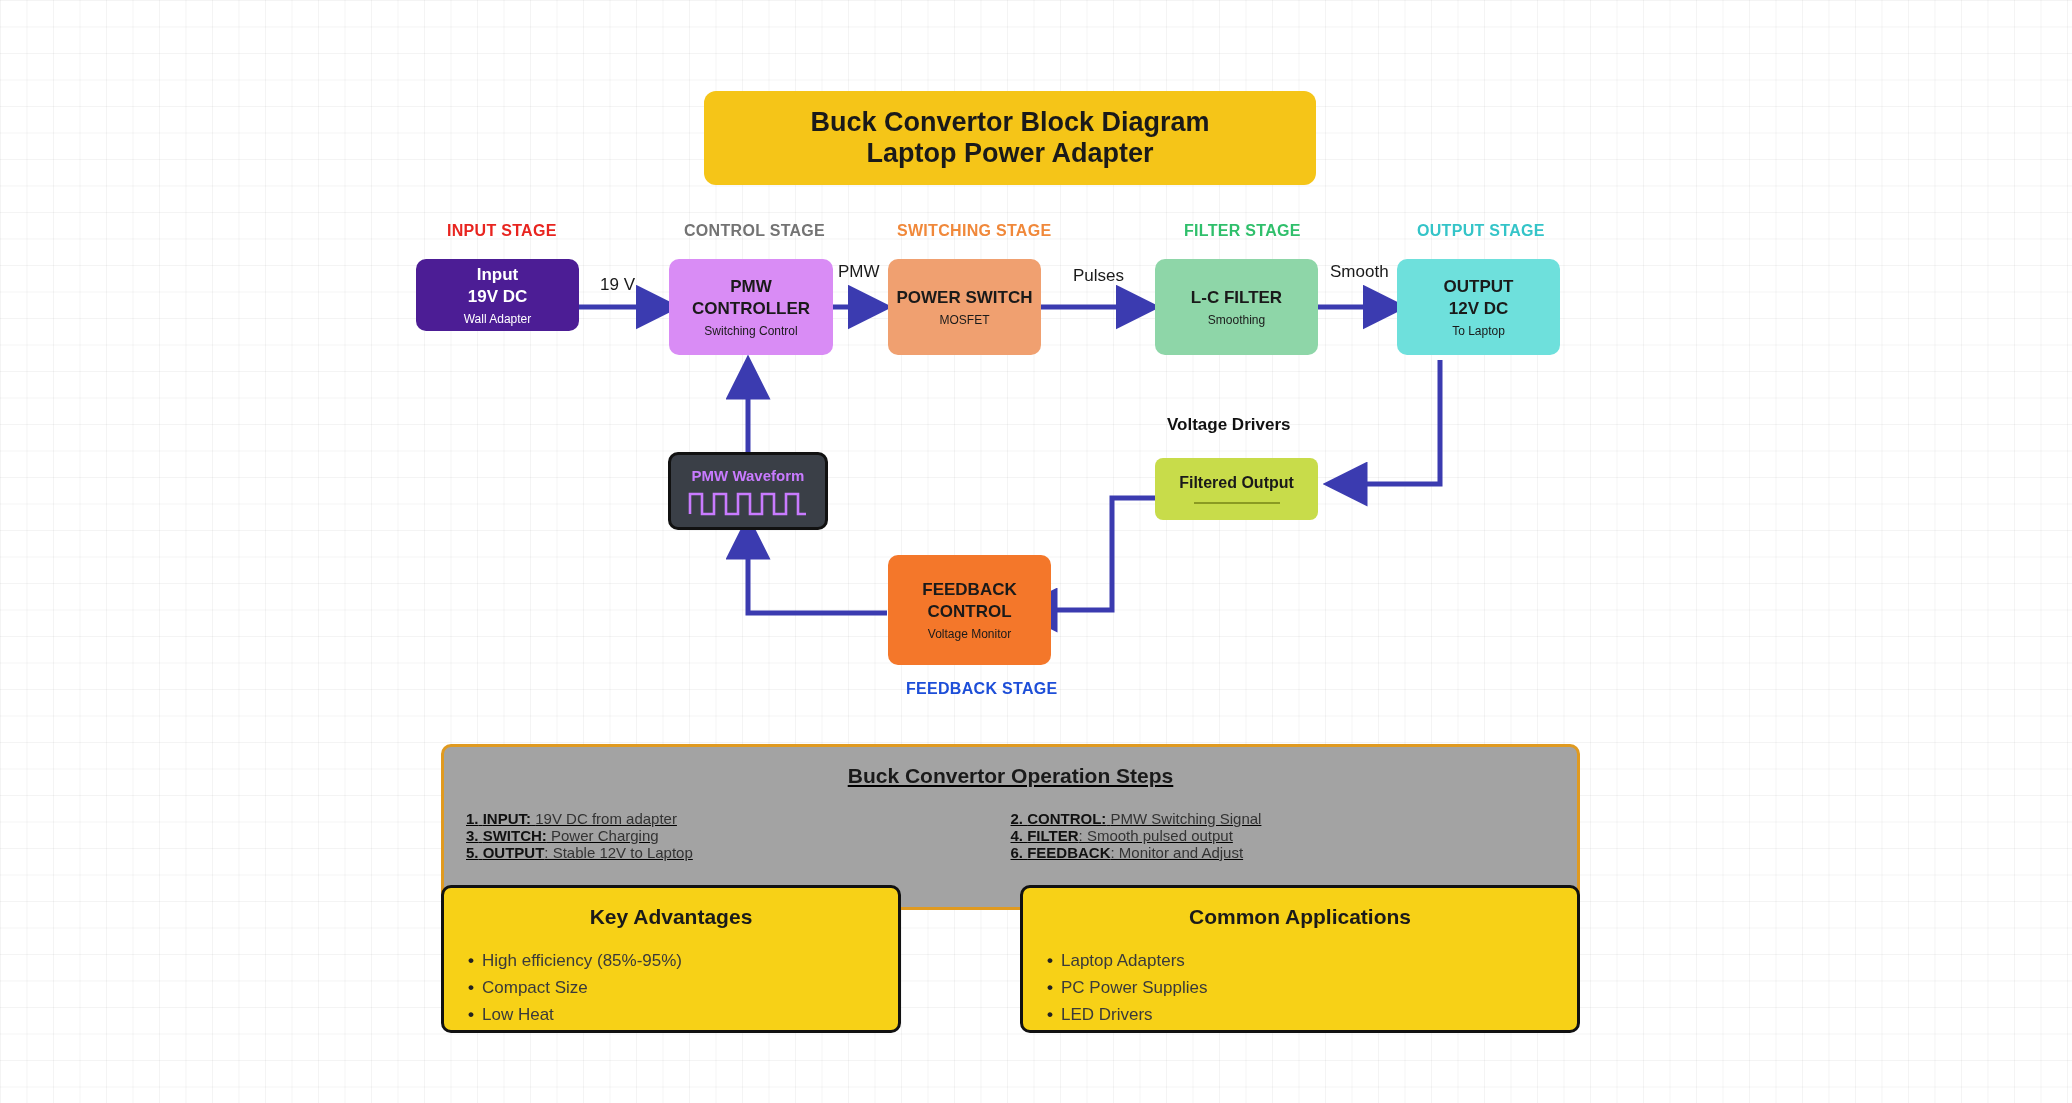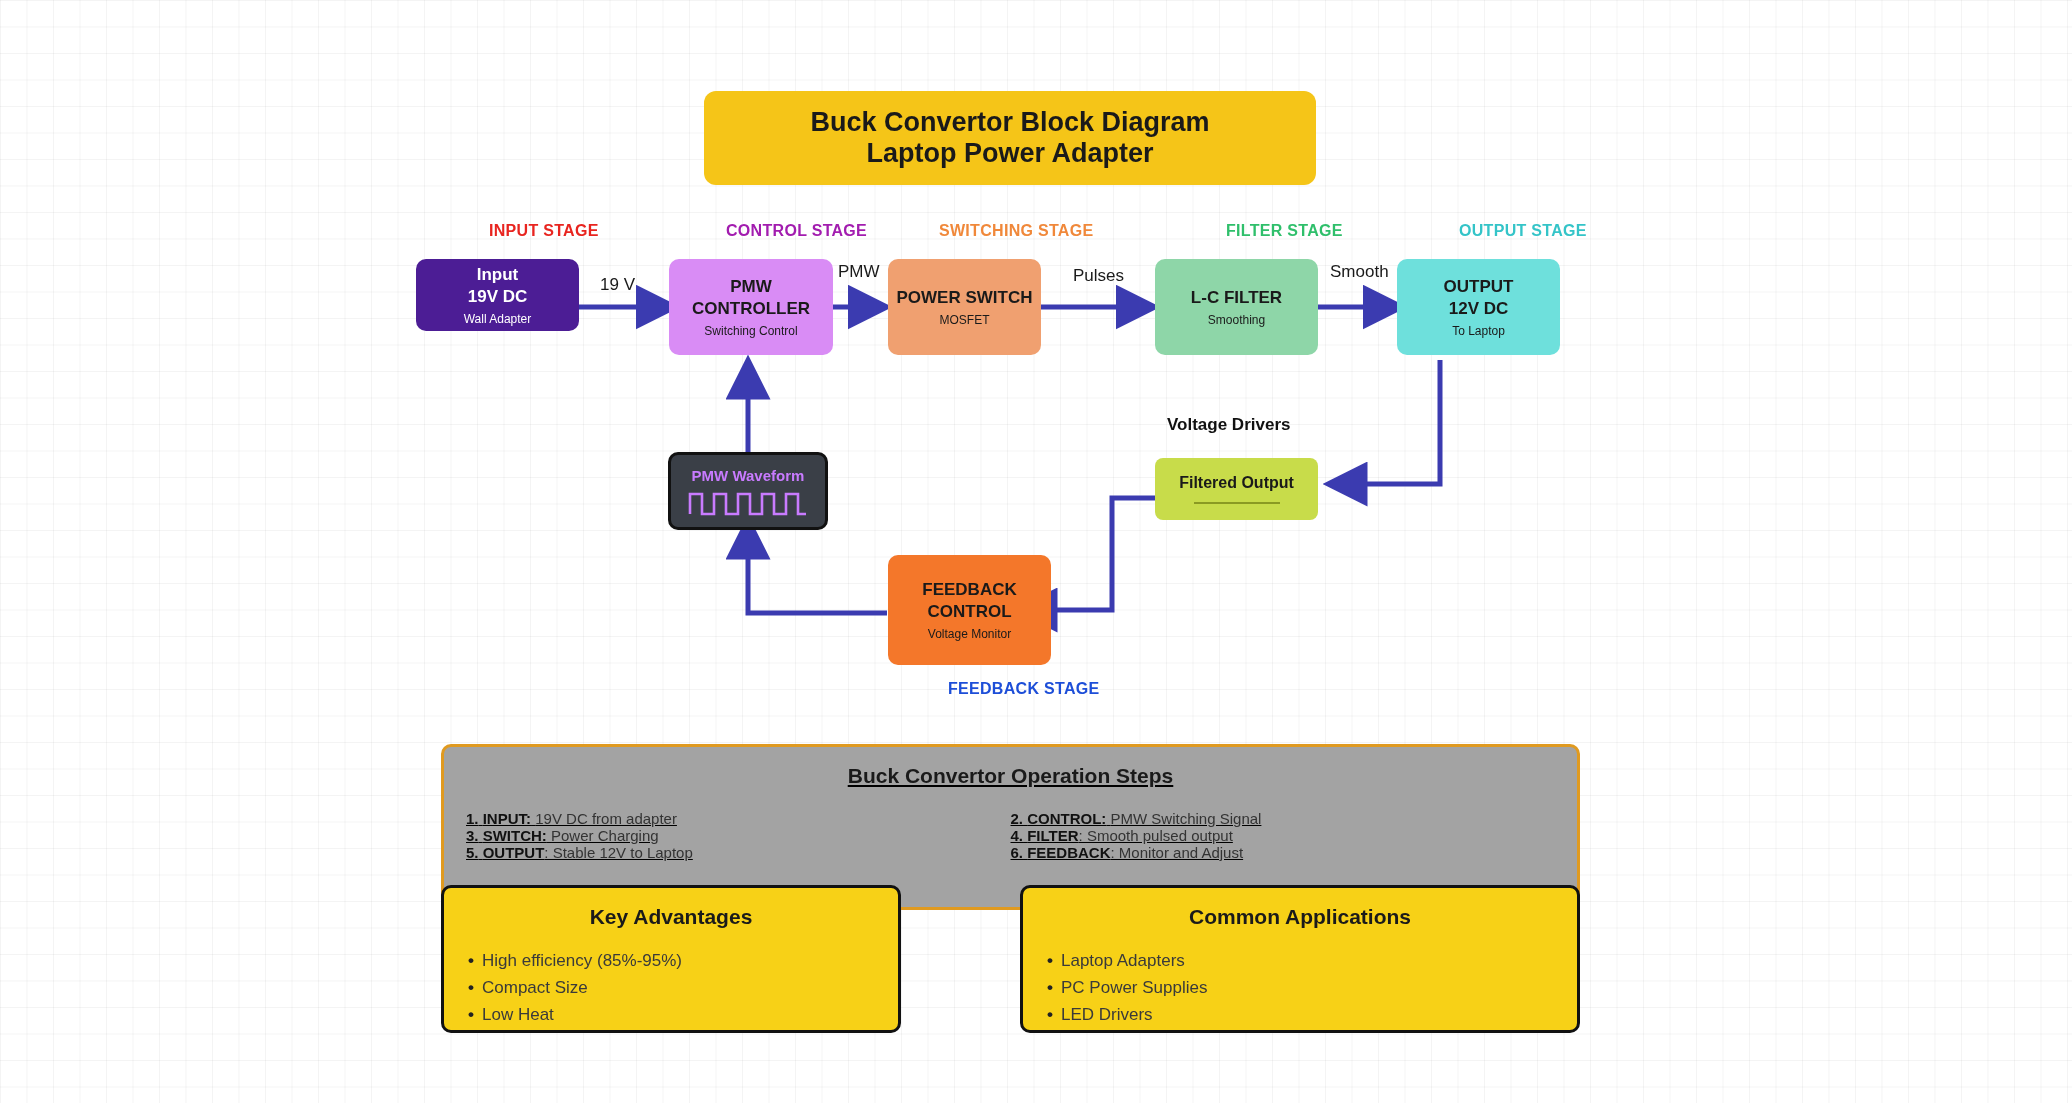--- a/index.html
+++ b/index.html
@@ -33,21 +33,20 @@
     justify-content: center;
     text-align: center;
     color: #1a1a1a;
   }
   .stage-label {
     position: absolute;
     font-size: 16px;
     font-weight: bold;
     letter-spacing: 0.3px;
     white-space: nowrap;
-    margin-left: 42px;
   }
   .edge-label {
     position: absolute;
     font-size: 17px;
     color: #1a1a1a;
     white-space: nowrap;
   }
   svg.wires {
     position: absolute;
     left: 0;
@@ -165,21 +164,21 @@
 
   <path d="M748,452 L748,367" stroke="#3b3bb0" stroke-width="5" fill="none" marker-end="url(#arrow)"></path>
 </svg>
 
 <div class="title-box">
   <div class="title-line">Buck Convertor Block Diagram</div>
   <div class="title-line">Laptop Power Adapter</div>
 </div>
 
 <div class="stage-label" style="left:447px; top:222px; color:#e8241f;">INPUT STAGE</div>
-<div class="stage-label" style="left:684px; top:222px; color:#a21caf;">CONTROL STAGE</div>
+<div class="stage-label" style="left:684px; top:222px; color:#737373;">CONTROL STAGE</div>
 <div class="stage-label" style="left:897px; top:222px; color:#f0883a;">SWITCHING STAGE</div>
 <div class="stage-label" style="left:1184px; top:222px; color:#2fbf6b;">FILTER STAGE</div>
 <div class="stage-label" style="left:1417px; top:222px; color:#34c4c8;">OUTPUT STAGE</div>
 <div class="stage-label" style="left:906px; top:680px; color:#1d4ed8;">FEEDBACK STAGE</div>
 
 <div class="node" style="left:416px; top:259px; width:163px; height:72px; background:#4c1d95; border-radius:10px; color:#ffffff;">
   <div class="box-title-lg">Input</div>
   <div class="box-title-lg">19V DC</div>
   <div class="box-sub">Wall Adapter</div>
 </div>

